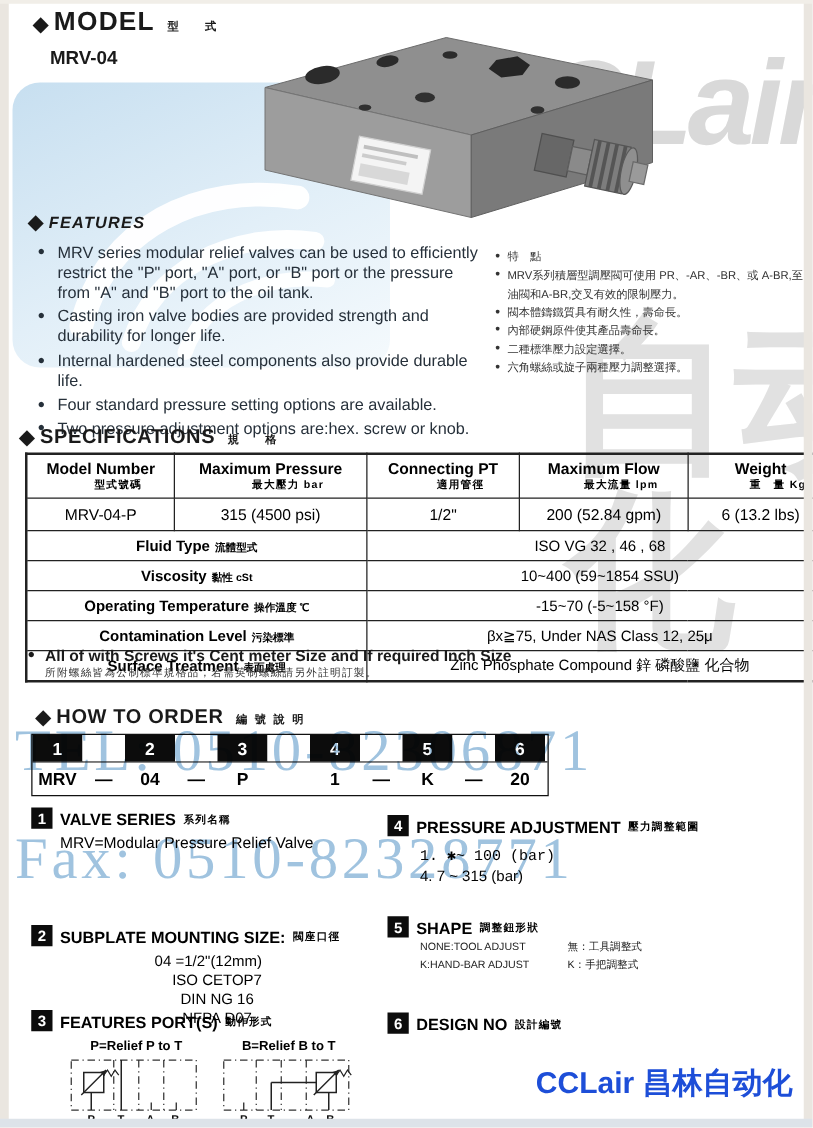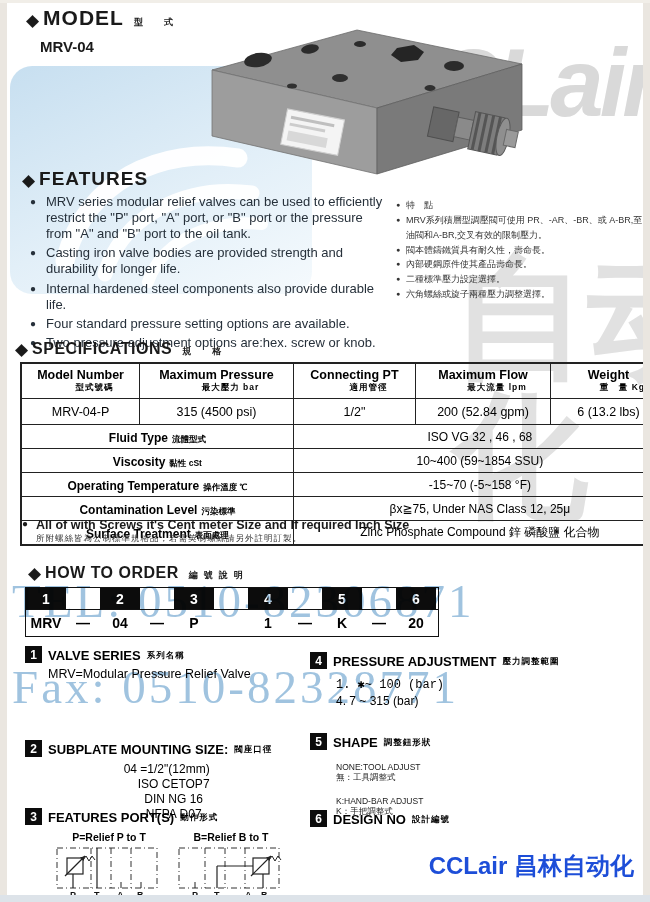--- a/index.html
+++ b/index.html
@@ -81,21 +81,21 @@
   .sec{position:absolute;z-index:2;}
   .sec-title{display:flex;align-items:flex-end;gap:6px;}
   .badge{width:17px;height:17px;background:#0c0c0c;color:#fff;font-size:12px;font-weight:bold;
     display:flex;align-items:center;justify-content:center;flex:0 0 17px;}
   .sec-en{font-size:13px;font-weight:bold;}
   .sec-zh{font-size:8.5px;font-weight:bold;letter-spacing:1px;transform:translateY(-1px);}
   .sec-line{font-size:12.5px;margin-left:23px;margin-top:4px;text-align:center;}
   .sec-line.ind{margin-left:50px;margin-top:1px;font-size:12px;}
   .sec-line.first{margin-left:36px;margin-top:5px;font-size:12px;}
   .padj{font-size:12px;margin-left:26px;margin-top:2px;}
-  .shape-row{display:flex;font-size:8.5px;margin-left:26px;margin-top:12px;color:#222;flex-direction:column;}
+  .shape-row{display:flex;font-size:8.5px;margin-left:26px;margin-top:2px;color:#222;}
   .shape-row .l{width:118px;}
   .diagrams{display:flex;gap:14px;margin-left:30px;margin-top:6px;}
   .diag .cap{font-size:10.5px;font-weight:bold;text-align:center;margin-bottom:1px;}
 
   .footer-brand{right:16px;top:850px;font-size:24px;font-weight:bold;color:#1d4ed8;letter-spacing:0;}
 </style>
 </head>
 <body>
 
 <div class="page">
@@ -150,21 +150,21 @@
         <rect x="297" y="88" width="3" height="38" fill="#555"></rect>
         <rect x="304" y="88" width="3" height="38" fill="#555"></rect>
         <ellipse cx="312" cy="107" rx="6" ry="19" fill="#8f8f8f" stroke="#5a5a5a"></ellipse>
         <rect x="314" y="99" width="12" height="16" fill="#9a9a9a" stroke="#6a6a6a"></rect>
       </g>
     </svg>
   </div>
 
   <div class="c feat-hdr hdr">
     <span class="diamond">◆</span>
-    <span class="hdr-big" style="font-size:19px;">FEATURES</span>
+    <span class="hdr-big" style="font-size:13px;font-style:italic;">FEATURES</span>
   </div>
   <div class="c feat-list">
     <div class="li">
         <span class="b">●</span>
         <span>MRV series modular relief valves can be used to efficiently restrict  the "P" port, "A" port, or "B" port or the pressure from "A" and "B" port to the oil tank.</span>
       </div>
     <div class="li">
         <span class="b">●</span>
         <span>Casting iron valve bodies are provided strength and durability for longer life.</span>
       </div>

